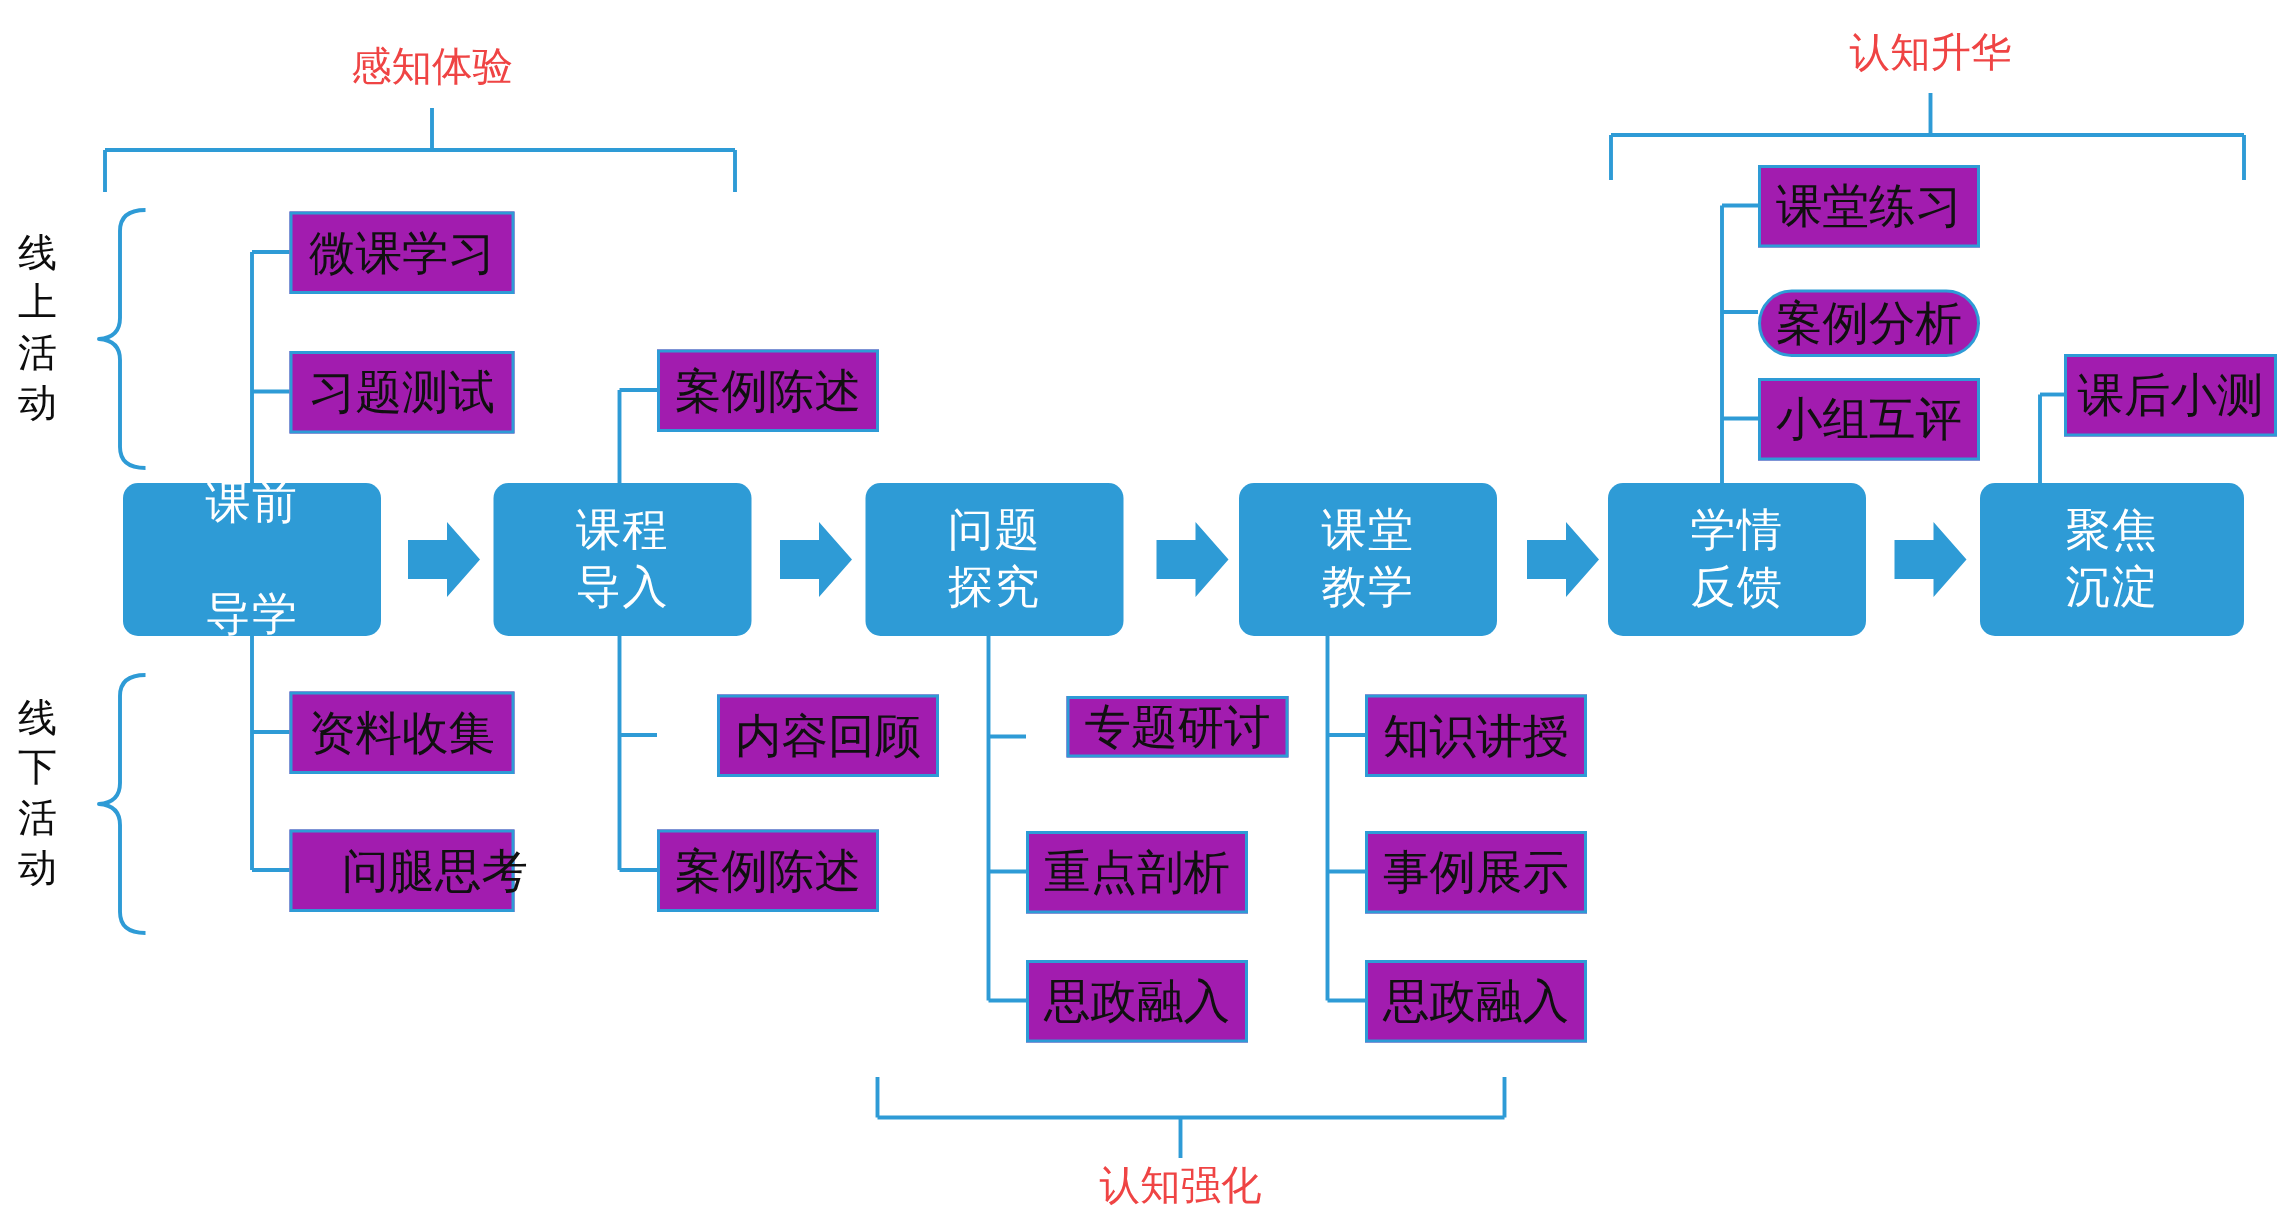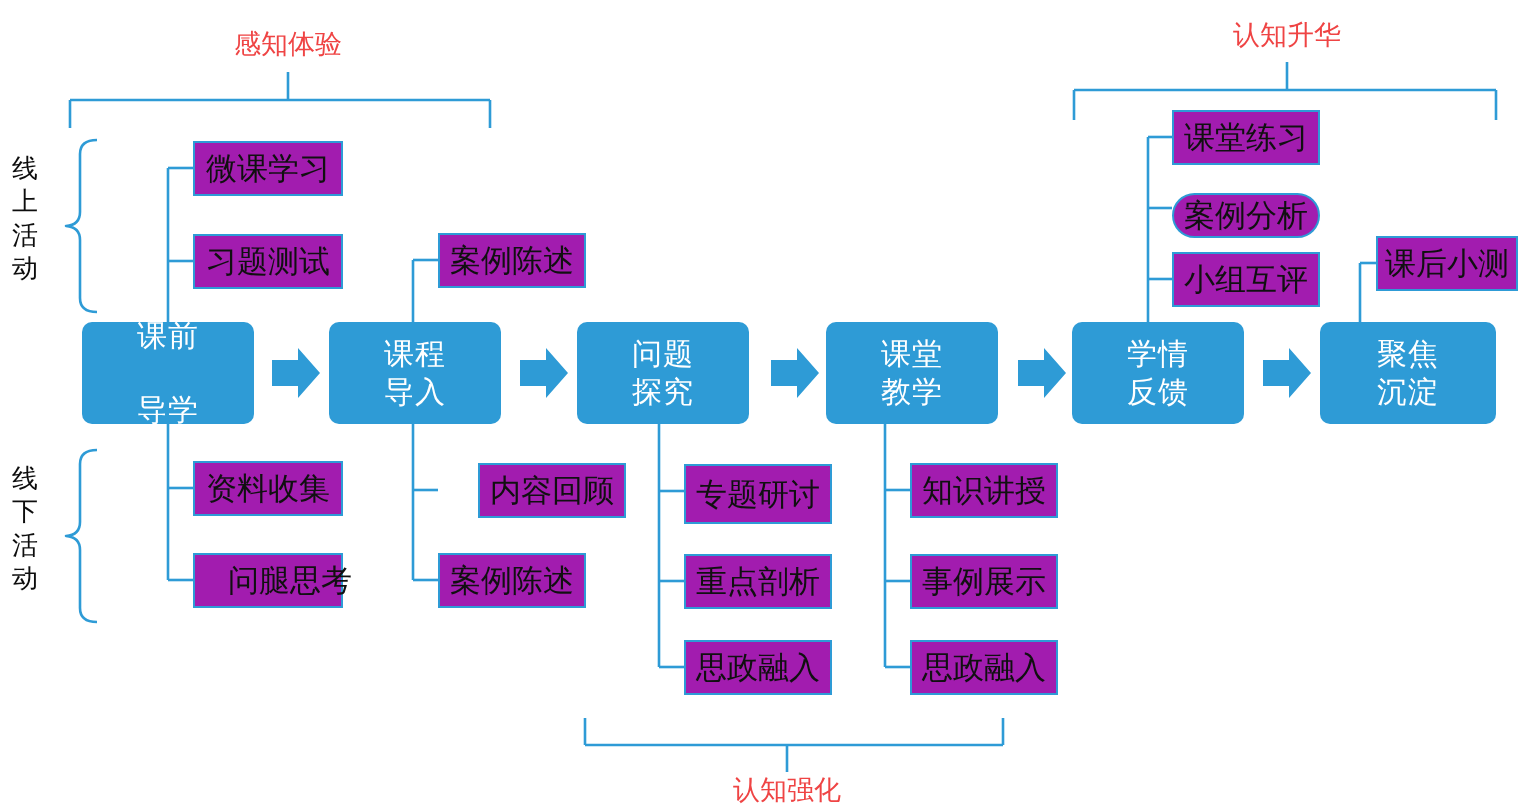--- a/index.html
+++ b/index.html
@@ -198,21 +198,21 @@
   <div class="node act-box" style="left:193px;top:141px;width:150px;height:55px;">微课学习</div>
   <div class="node act-box" style="left:193px;top:234px;width:150px;height:55px;">习题测试</div>
 
   <div class="node act-box" style="left:193px;top:461px;width:150px;height:55px;">资料收集</div>
   <div class="node act-box" style="left:193px;top:553px;width:150px;height:55px;padding-left:44px;">问腿思考</div>
 
   <div class="node act-box" style="left:438px;top:233px;width:148px;height:55px;">案例陈述</div>
   <div class="node act-box" style="left:438px;top:463px;width:148px;height:55px;margin-left:40px;">内容回顾</div>
   <div class="node act-box" style="left:438px;top:553px;width:148px;height:55px;">案例陈述</div>
 
-  <div class="node act-box" style="left:684px;top:464px;width:148px;height:60px;">专题研讨</div>
+  <div class="node act-box" style="left:711px;top:464px;width:148px;height:41px;">专题研讨</div>
   <div class="node act-box" style="left:684px;top:554px;width:148px;height:55px;">重点剖析</div>
   <div class="node act-box" style="left:684px;top:640px;width:148px;height:55px;">思政融入</div>
 
   <div class="node act-box" style="left:910px;top:463px;width:148px;height:55px;">知识讲授</div>
   <div class="node act-box" style="left:910px;top:554px;width:148px;height:55px;">事例展示</div>
   <div class="node act-box" style="left:910px;top:640px;width:148px;height:55px;">思政融入</div>
 
   <div class="node act-box" style="left:1172px;top:110px;width:148px;height:55px;">课堂练习</div>
   <div class="node act-box" style="left:1172px;top:193px;width:148px;height:45px;border-radius:23px;">案例分析</div>
   <div class="node act-box" style="left:1172px;top:252px;width:148px;height:55px;">小组互评</div>

